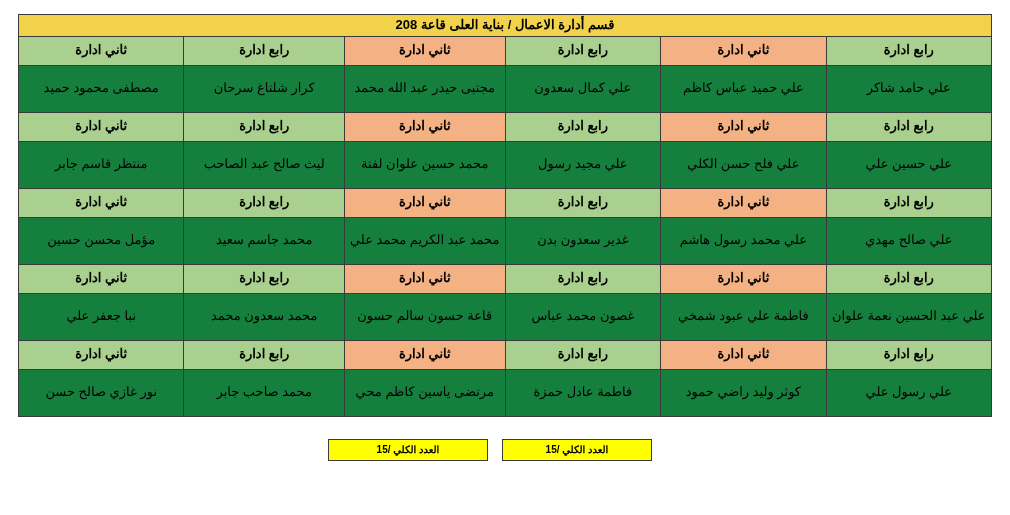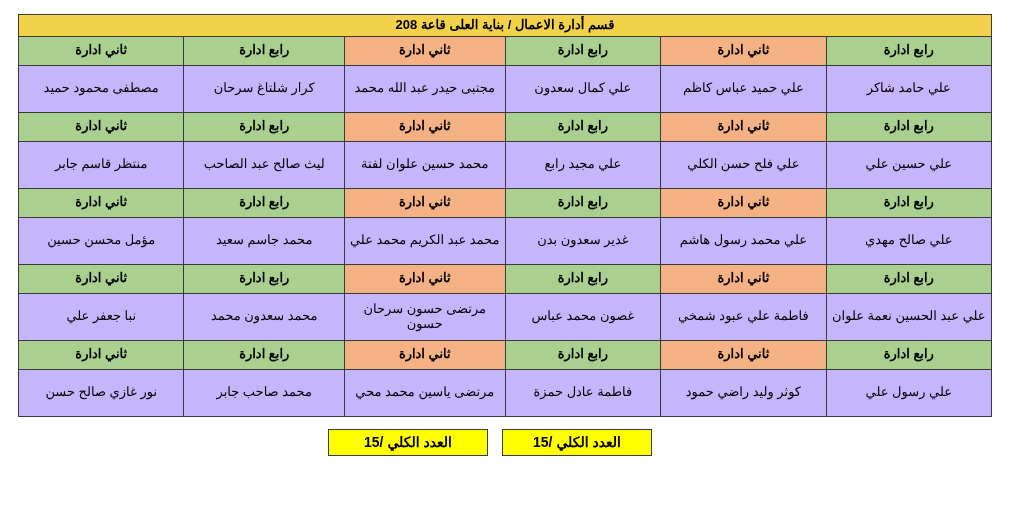--- a/index.html
+++ b/index.html
@@ -49,37 +49,37 @@
     font-size: 14px;
     height: 22px;
   }
   .hdr-orange {
     background: #f4b183;
     font-weight: bold;
     font-size: 14px;
     height: 22px;
   }
   .name-cell {
-    background: #c4b5fd;
+    background: #15803d;
     height: 40px;
     font-size: 13.5px;
   }
   .footer-wrap {
     width: 974px;
     margin: 0 auto;
     position: relative;
     height: 40px;
   }
   .total-box {
     position: absolute;
-    top: 12px;
+    top: 22px;
     background: #ffff00;
     border: 1px solid #3a3a3a;
     font-weight: bold;
-    font-size: 14px;
+    font-size: 10px;
     text-align: center;
     padding: 4px 0 5px 0;
     box-sizing: border-box;
   }
   .total-a {
     
     right: 340px;
     width: 150px;
   }
   .total-b {
@@ -128,21 +128,21 @@
         <td class="hdr-green">رابع ادارة</td>
         <td class="hdr-orange">ثاني ادارة</td>
         <td class="hdr-green">رابع ادارة</td>
         <td class="hdr-orange">ثاني ادارة</td>
         <td class="hdr-green">رابع ادارة</td>
         <td class="hdr-green">ثاني ادارة</td>
       </tr>
       <tr>
         <td class="name-cell">علي حسين علي</td>
         <td class="name-cell">علي فلح حسن الكلي</td>
-        <td class="name-cell">علي مجيد رابع</td>
+        <td class="name-cell">علي مجيد رسول</td>
         <td class="name-cell">محمد حسين علوان لفتة</td>
         <td class="name-cell">ليث صالح عبد الصاحب</td>
         <td class="name-cell">منتظر قاسم جابر</td>
       </tr>
 
       <tr>
         <td class="hdr-green">رابع ادارة</td>
         <td class="hdr-orange">ثاني ادارة</td>
         <td class="hdr-green">رابع ادارة</td>
         <td class="hdr-orange">ثاني ادارة</td>
@@ -163,38 +163,38 @@
         <td class="hdr-orange">ثاني ادارة</td>
         <td class="hdr-green">رابع ادارة</td>
         <td class="hdr-orange">ثاني ادارة</td>
         <td class="hdr-green">رابع ادارة</td>
         <td class="hdr-green">ثاني ادارة</td>
       </tr>
       <tr>
         <td class="name-cell">علي عبد الحسين نعمة علوان</td>
         <td class="name-cell">فاطمة علي عبود شمخي</td>
         <td class="name-cell">غصون محمد عباس</td>
-        <td class="name-cell">مرتضى حسون سرحان حسون</td>
+        <td class="name-cell">قاعة حسون سالم حسون</td>
         <td class="name-cell">محمد سعدون محمد</td>
         <td class="name-cell">نبا جعفر علي</td>
       </tr>
 
       <tr>
         <td class="hdr-green">رابع ادارة</td>
         <td class="hdr-orange">ثاني ادارة</td>
         <td class="hdr-green">رابع ادارة</td>
         <td class="hdr-orange">ثاني ادارة</td>
         <td class="hdr-green">رابع ادارة</td>
         <td class="hdr-green">ثاني ادارة</td>
       </tr>
       <tr>
         <td class="name-cell">علي رسول علي</td>
         <td class="name-cell">كوثر وليد راضي حمود</td>
         <td class="name-cell">فاطمة عادل حمزة</td>
-        <td class="name-cell">مرتضى ياسين محمد محي</td>
+        <td class="name-cell">مرتضى ياسين كاظم محي</td>
         <td class="name-cell">محمد صاحب جابر</td>
         <td class="name-cell">نور غازي صالح حسن</td>
       </tr>
     </tbody>
   </table>
 
   <div class="footer-wrap">
     <div class="total-box total-b">
       <span>العدد الكلي /</span><span class="num">15</span>
     </div>

